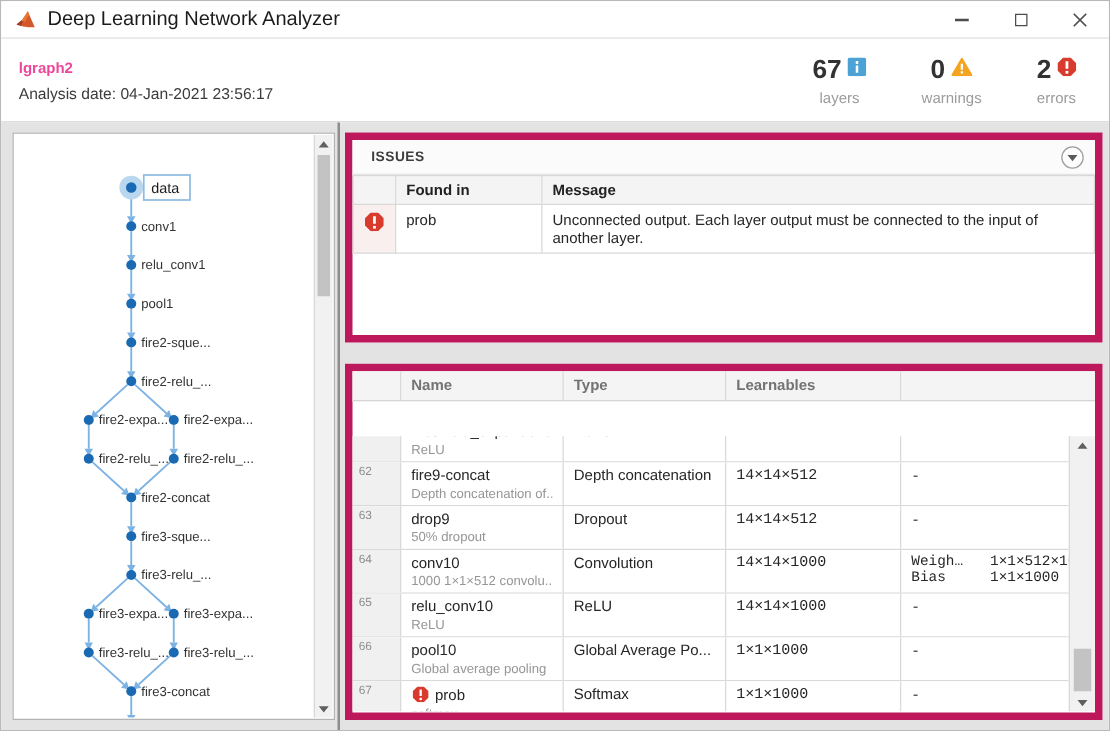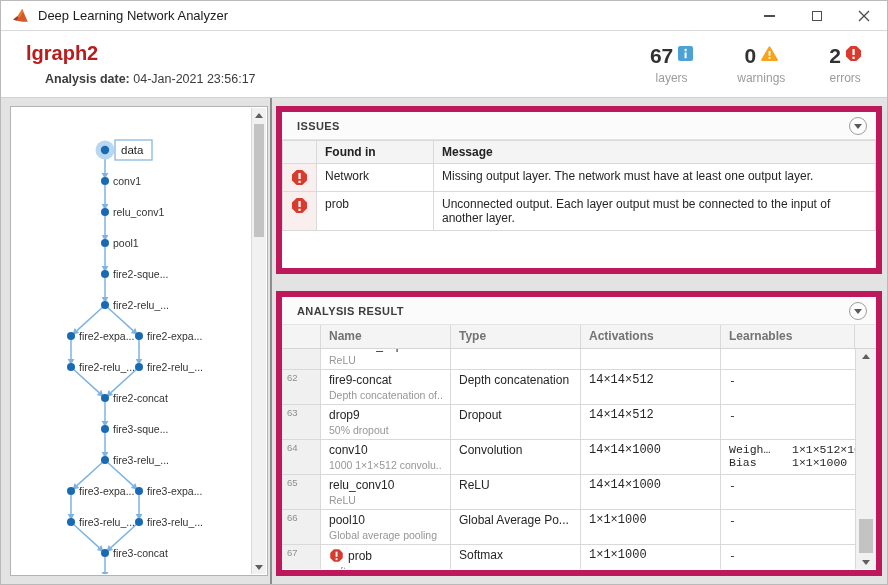--- a/index.html
+++ b/index.html
@@ -4,31 +4,31 @@
 <style>
   * { margin:0; padding:0; box-sizing:border-box; }
   html,body { background:#fff; }
   body { font-family:"Liberation Sans", sans-serif; width:888px; height:585px; overflow:hidden; }
 
   .window { width:888px; height:585px; border:1px solid #b9b9b9; background:#fff; position:relative; }
 
   
   .titlebar { height:30px; display:flex; align-items:center; padding-left:12px; background:#fff; border-bottom:1px solid #dadada; }
   .titlebar .logo { width:17px; height:15px; margin-right:8px; flex:0 0 auto; }
-  .titlebar .title { font-size:13px; color:#1c1c1c; flex:1; }
+  .titlebar .title { font-size:16px; color:#1c1c1c; flex:1; }
   .controls { display:flex; height:100%; }
   .ctrl { width:47px; height:100%; display:flex; align-items:center; justify-content:center; cursor:default; }
   .glyph-min { width:11px; height:2px; background:#4d4d4d; }
   .glyph-max { width:10px; height:10px; border:1.4px solid #4d4d4d; }
 
   
   .header { height:67px; background:#fff; border-bottom:1px solid #d2d2d2; display:flex; justify-content:space-between; align-items:center; padding:0 26px 0 14px; }
-  .net-name { font-size:20px; font-weight:bold; color:#b91c1c; margin-bottom:7px;margin-left:11px; }
+  .net-name { font-size:12px; font-weight:bold; color:#ec4899; margin-bottom:7px; }
   .date-line { font-size:12.5px; color:#3c3c3c; }
-  .date-line .lbl { font-weight:bold;margin-left:30px; }
+  .date-line .lbl { font-weight:normal; }
   .stats { display:flex; gap:44px; align-items:flex-start; padding-top:2px; }
   .stat { display:flex; flex-direction:column; align-items:center; }
   .stat-top { display:flex; align-items:flex-start; gap:5px; }
   .stat-value { font-size:21px; font-weight:bold; color:#323232; line-height:1; }
   .stat-top svg { margin-top:1px; }
   .stat-label { font-size:12px; color:#9b9b9b; margin-top:5px; }
 
   
   .main { position:relative; height:486px; background:#e3e3e3; }
 
@@ -272,48 +272,32 @@
             <th>Message</th>
           </tr>
         </thead>
         <tbody id="issues-body">
             <tr class="issue-row">
        <td class="icon-cell"><span><svg width="15" height="15" viewBox="0 0 13 13">
                     <polygon points="4,0 9,0 13,4 13,9 9,13 4,13 0,9 0,4" fill="#d83b2e"></polygon>
                     <rect x="5.6" y="2.6" width="1.9" height="5.2" fill="#fff"></rect>
                     <rect x="5.6" y="9.3" width="1.9" height="1.9" fill="#fff"></rect>
                   </svg></span></td>
-       <td>Network</td>
-       <td>Missing output layer. The network must have at least one output layer.</td>
-     </tr>
-            <tr class="issue-row">
-       <td class="icon-cell"><span><svg width="15" height="15" viewBox="0 0 13 13">
-                    <polygon points="4,0 9,0 13,4 13,9 9,13 4,13 0,9 0,4" fill="#d83b2e"></polygon>
-                    <rect x="5.6" y="2.6" width="1.9" height="5.2" fill="#fff"></rect>
-                    <rect x="5.6" y="9.3" width="1.9" height="1.9" fill="#fff"></rect>
-                  </svg></span></td>
        <td>prob</td>
        <td>Unconnected output. Each layer output must be connected to the input of another layer.</td>
      </tr>
           </tbody>
       </table>
     </div>
 
     <div class="panel analysis-panel">
-      <div class="panel-header">
-        <span class="panel-title">ANALYSIS RESULT</span>
-        <div class="collapse-btn">
-            <div class="tri"></div>
-          </div>
-      </div>
       <div class="an-header">
         <div class="hcell"></div>
         <div class="hcell">Name</div>
         <div class="hcell">Type</div>
-        <div class="hcell">Activations</div>
         <div class="hcell">Learnables</div>
         <div class="hcell hstub"></div>
       </div>
       <div class="an-viewport">
         <div class="an-rows" id="an-rows">
             <div class="an-row">
        <div class="cell num">61</div>
        <div class="cell">
          <div class="nm-main">
                   <span>fire9-relu_expand3x3</span>

